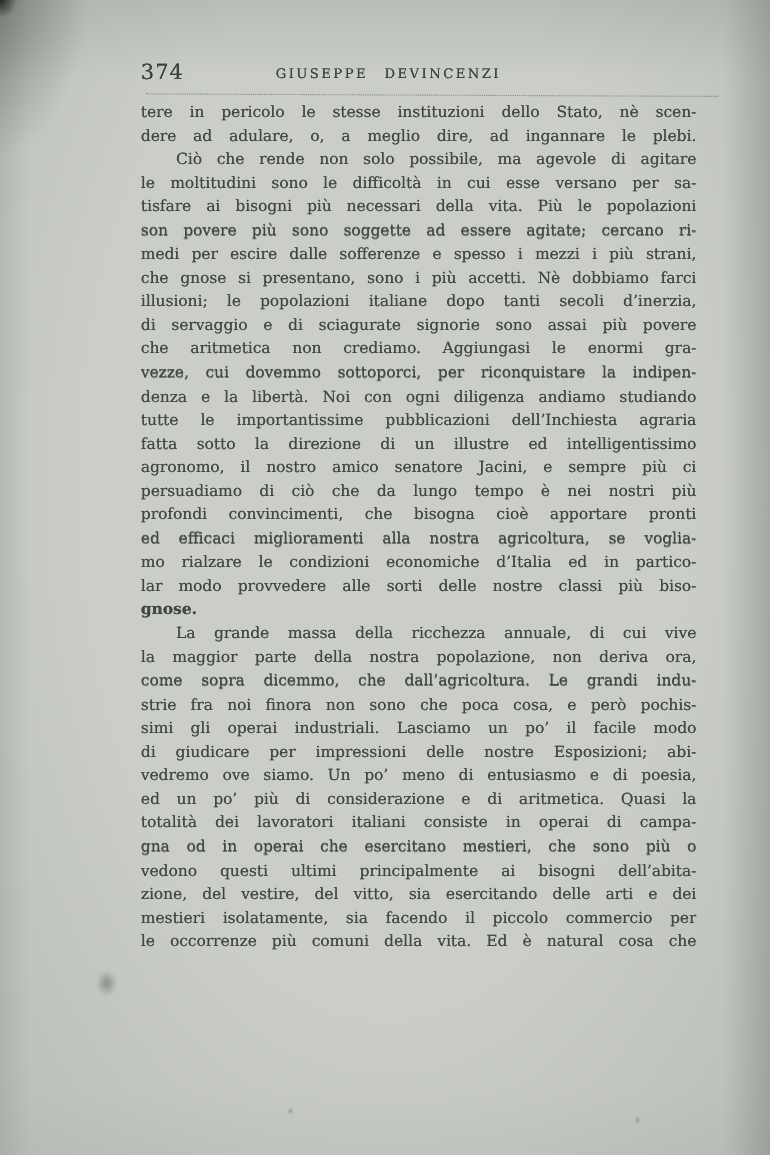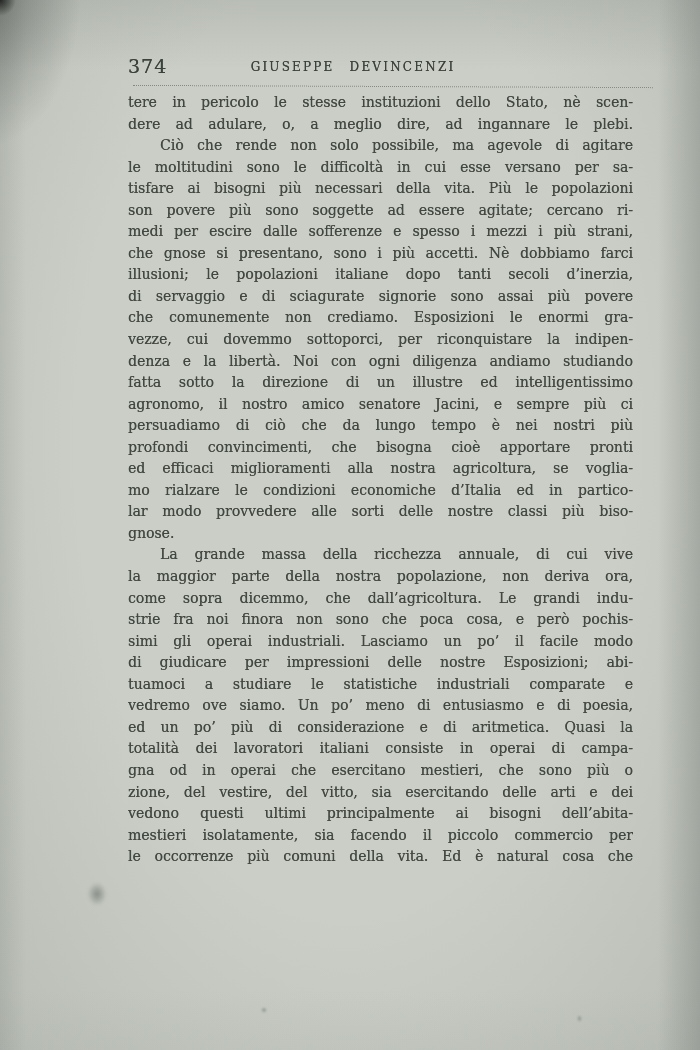--- a/index.html
+++ b/index.html
@@ -60,21 +60,21 @@
   }
   .text-body .line {
     height: 21.55px;
     overflow: hidden;
     text-align: justify;
     text-align-last: justify;
     text-justify: inter-word;
     white-space: normal;
   }
   .text-body .line.indent { text-indent: 32px; }
-  .text-body .line.short { text-align-last: left; }
+  .text-body .line.short { text-align-last: left; font-weight: bold; }
   .ink-smudge {
     position: absolute;
     left: 88px; top: 883px;
     width: 18px; height: 22px;
     background: radial-gradient(ellipse at 50% 50%, rgba(88,94,87,0.55), rgba(88,94,87,0) 75%);
     filter: blur(1.5px);
   }
   .speck {
     position: absolute;
     width: 4px; height: 4px;
@@ -97,44 +97,44 @@
       <div class="line">tere in pericolo le stesse instituzioni dello Stato, nè scen-</div>
       <div class="line">dere ad adulare, o, a meglio dire, ad ingannare le plebi.</div>
       <div class="line indent">Ciò che rende non solo possibile, ma agevole di agitare</div>
       <div class="line">le moltitudini sono le difficoltà in cui esse versano per sa-</div>
       <div class="line">tisfare ai bisogni più necessari della vita. Più le popolazioni</div>
       <div class="line">son povere più sono soggette ad essere agitate; cercano ri-</div>
       <div class="line">medi per escire dalle sofferenze e spesso i mezzi i più strani,</div>
       <div class="line">che gnose si presentano, sono i più accetti. Nè dobbiamo farci</div>
       <div class="line">illusioni; le popolazioni italiane dopo tanti secoli d’inerzia,</div>
       <div class="line">di servaggio e di sciagurate signorie sono assai più povere</div>
-      <div class="line">che comunemente non crediamo. Esposizioni le enormi gra-</div>
+      <div class="line">che aritmetica non crediamo. Aggiungasi le enormi gra-</div>
       <div class="line">vezze, cui dovemmo sottoporci, per riconquistare la indipen-</div>
       <div class="line">denza e la libertà. Noi con ogni diligenza andiamo studiando</div>
+      <div class="line">tutte le importantissime pubblicazioni dell’Inchiesta agraria</div>
       <div class="line">fatta sotto la direzione di un illustre ed intelligentissimo</div>
       <div class="line">agronomo, il nostro amico senatore Jacini, e sempre più ci</div>
       <div class="line">persuadiamo di ciò che da lungo tempo è nei nostri più</div>
       <div class="line">profondi convincimenti, che bisogna cioè apportare pronti</div>
       <div class="line">ed efficaci miglioramenti alla nostra agricoltura, se voglia-</div>
       <div class="line">mo rialzare le condizioni economiche d’Italia ed in partico-</div>
       <div class="line">lar modo provvedere alle sorti delle nostre classi più biso-</div>
       <div class="line short">gnose.</div>
       <div class="line indent">La grande massa della ricchezza annuale, di cui vive</div>
       <div class="line">la maggior parte della nostra popolazione, non deriva ora,</div>
       <div class="line">come sopra dicemmo, che dall’agricoltura. Le grandi indu-</div>
       <div class="line">strie fra noi finora non sono che poca cosa, e però pochis-</div>
       <div class="line">simi gli operai industriali. Lasciamo un po’ il facile modo</div>
       <div class="line">di giudicare per impressioni delle nostre Esposizioni; abi-</div>
-      <div class="line">tuamoci a studiare le statistiche industriali comparate e</div>
       <div class="line">vedremo ove siamo. Un po’ meno di entusiasmo e di poesia,</div>
       <div class="line">ed un po’ più di considerazione e di aritmetica. Quasi la</div>
       <div class="line">totalità dei lavoratori italiani consiste in operai di campa-</div>
       <div class="line">gna od in operai che esercitano mestieri, che sono più o</div>
+      <div class="line">vedono questi ultimi principalmente ai bisogni dell’abita-</div>
       <div class="line">zione, del vestire, del vitto, sia esercitando delle arti e dei</div>
-      <div class="line">vedono questi ultimi principalmente ai bisogni dell’abita-</div>
       <div class="line">mestieri isolatamente, sia facendo il piccolo commercio per</div>
       <div class="line">le occorrenze più comuni della vita. Ed è natural cosa che</div>
     </div>
 
   <div class="ink-smudge"></div>
 
   <div class="speck" style="left:262px; top:1008px;"></div>
   <div class="speck" style="left:578px; top:1016px; width:3px; height:5px;"></div>
 </div>
 

